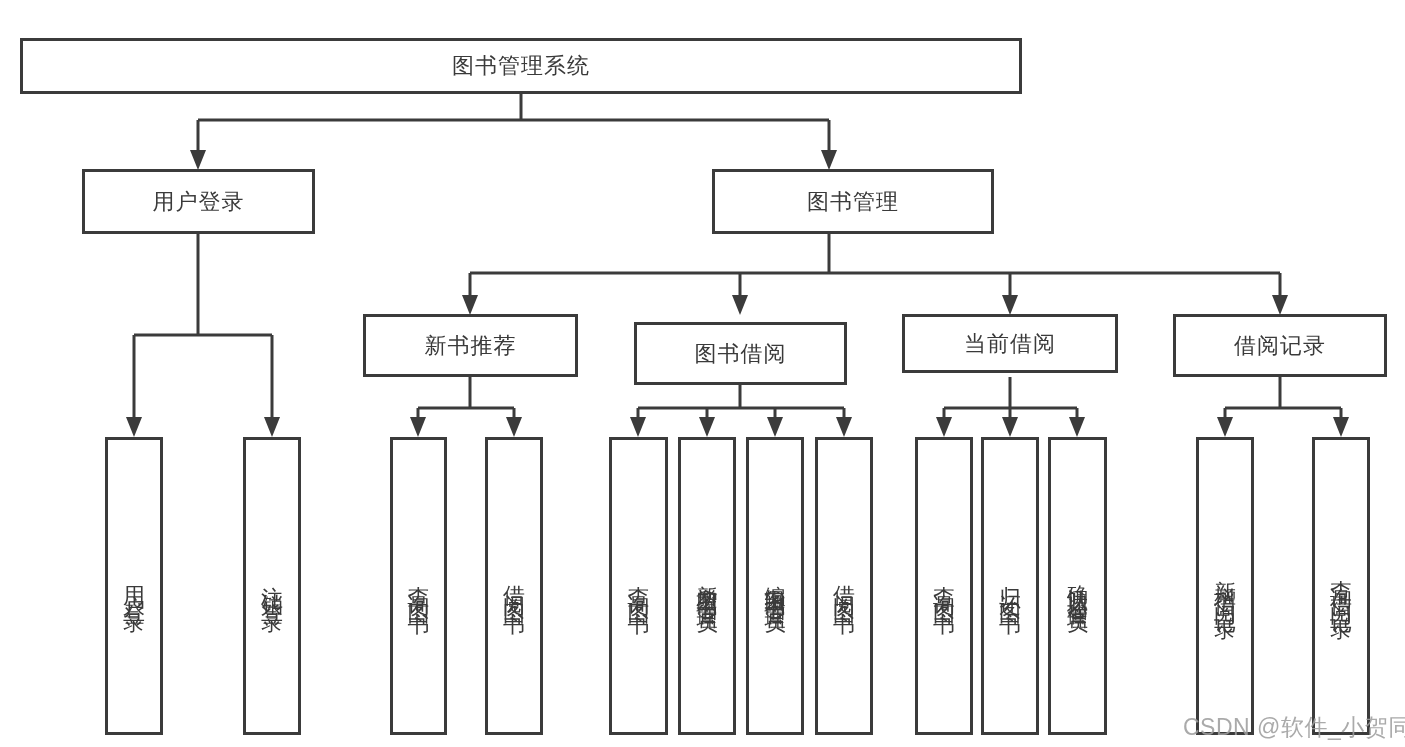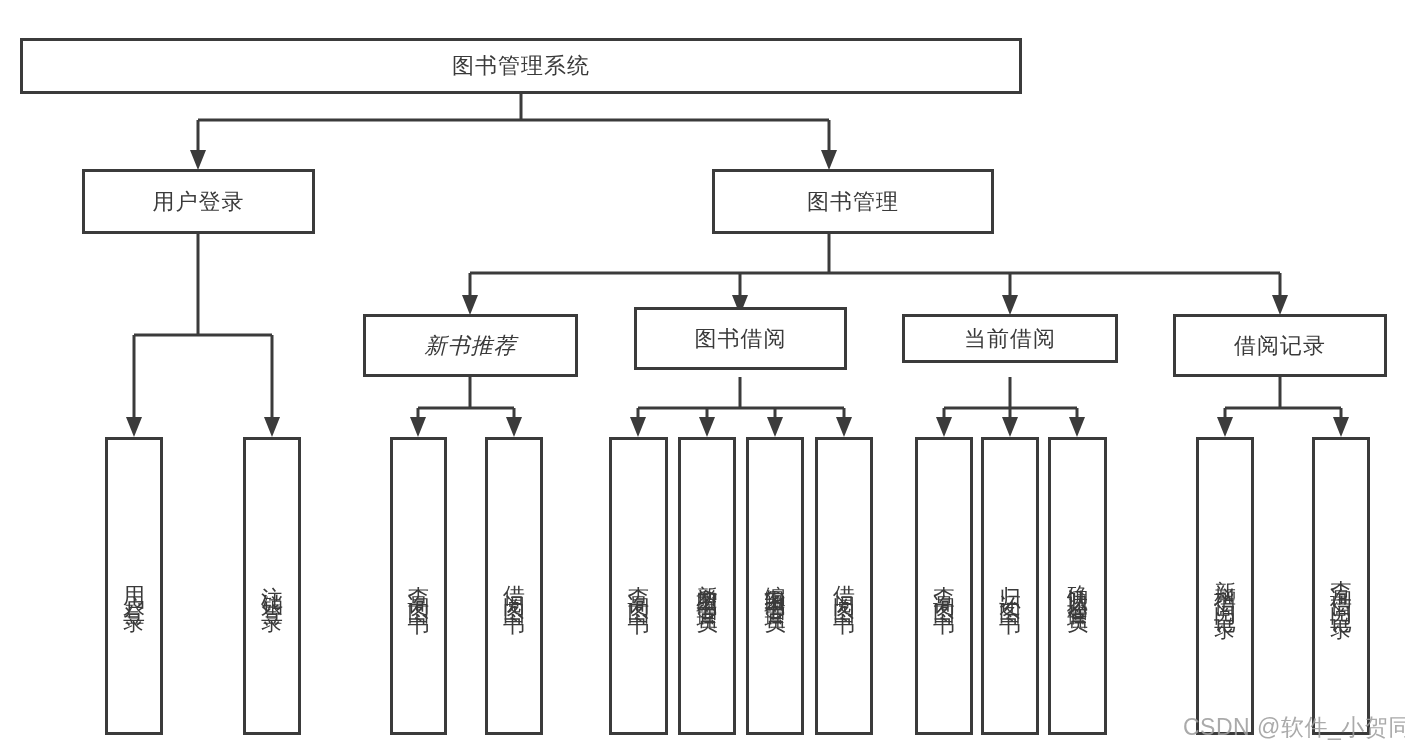--- a/index.html
+++ b/index.html
@@ -139,27 +139,27 @@
     <span>图书管理系统</span>
   </div>
 
   <div class="node" style="left:82px; top:169px; width:233px; height:65px;">
     <span>用户登录</span>
   </div>
   <div class="node" style="left:712px; top:169px; width:282px; height:65px;">
     <span>图书管理</span>
   </div>
 
-  <div class="node" style="left:363px; top:314px; width:215px; height:63px;font-style:italic;">
+  <div class="node" style="left:363px; top:314px; width:215px; height:63px;">
     <span>新书推荐</span>
   </div>
-  <div class="node" style="left:634px; top:307px; width:213px; height:63px;justify-content:center;">
+  <div class="node" style="left:634px; top:322px; width:213px; height:63px;justify-content:center;">
     <span>图书借阅</span>
   </div>
-  <div class="node" style="left:902px; top:314px; width:216px; height:49px;">
+  <div class="node" style="left:902px; top:314px; width:216px; height:59px;">
     <span>当前借阅</span>
   </div>
   <div class="node" style="left:1173px; top:314px; width:214px; height:63px;">
     <span>借阅记录</span>
   </div>
 
   <div class="node vnode ls-4" style="left:105px; top:437px; width:58px; height:298px;">
     <span>用户登录</span>
   </div>
   <div class="node vnode ls-4" style="left:243px; top:437px; width:58px; height:298px;">

